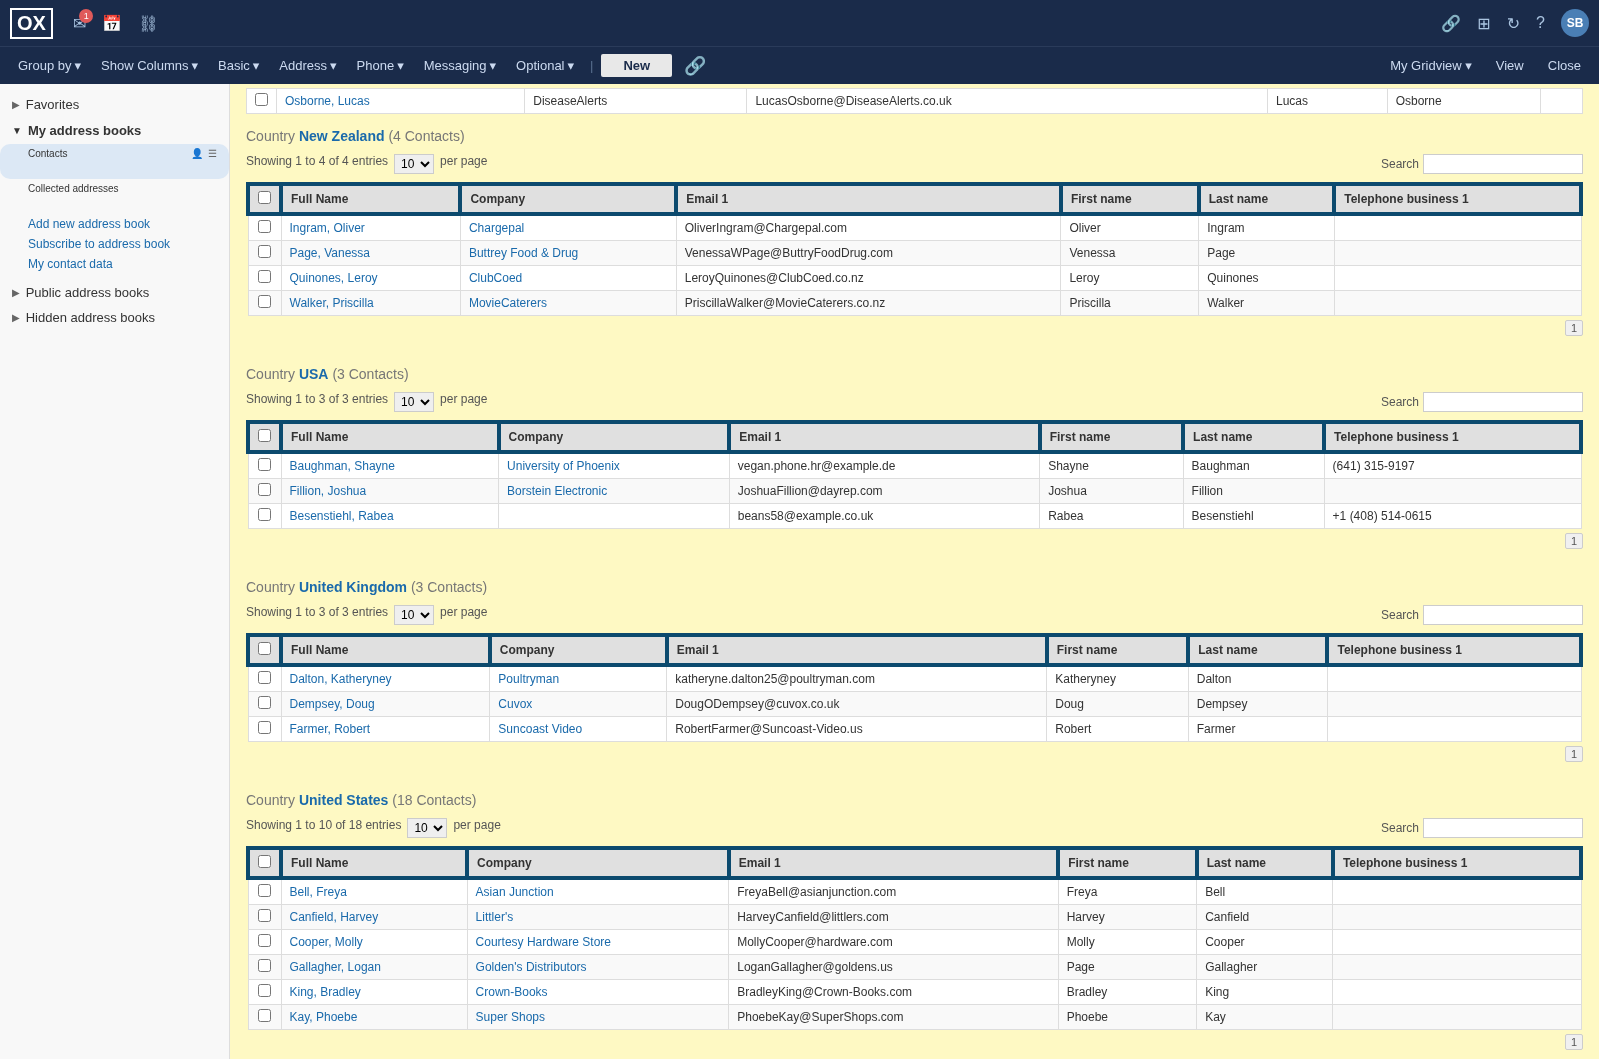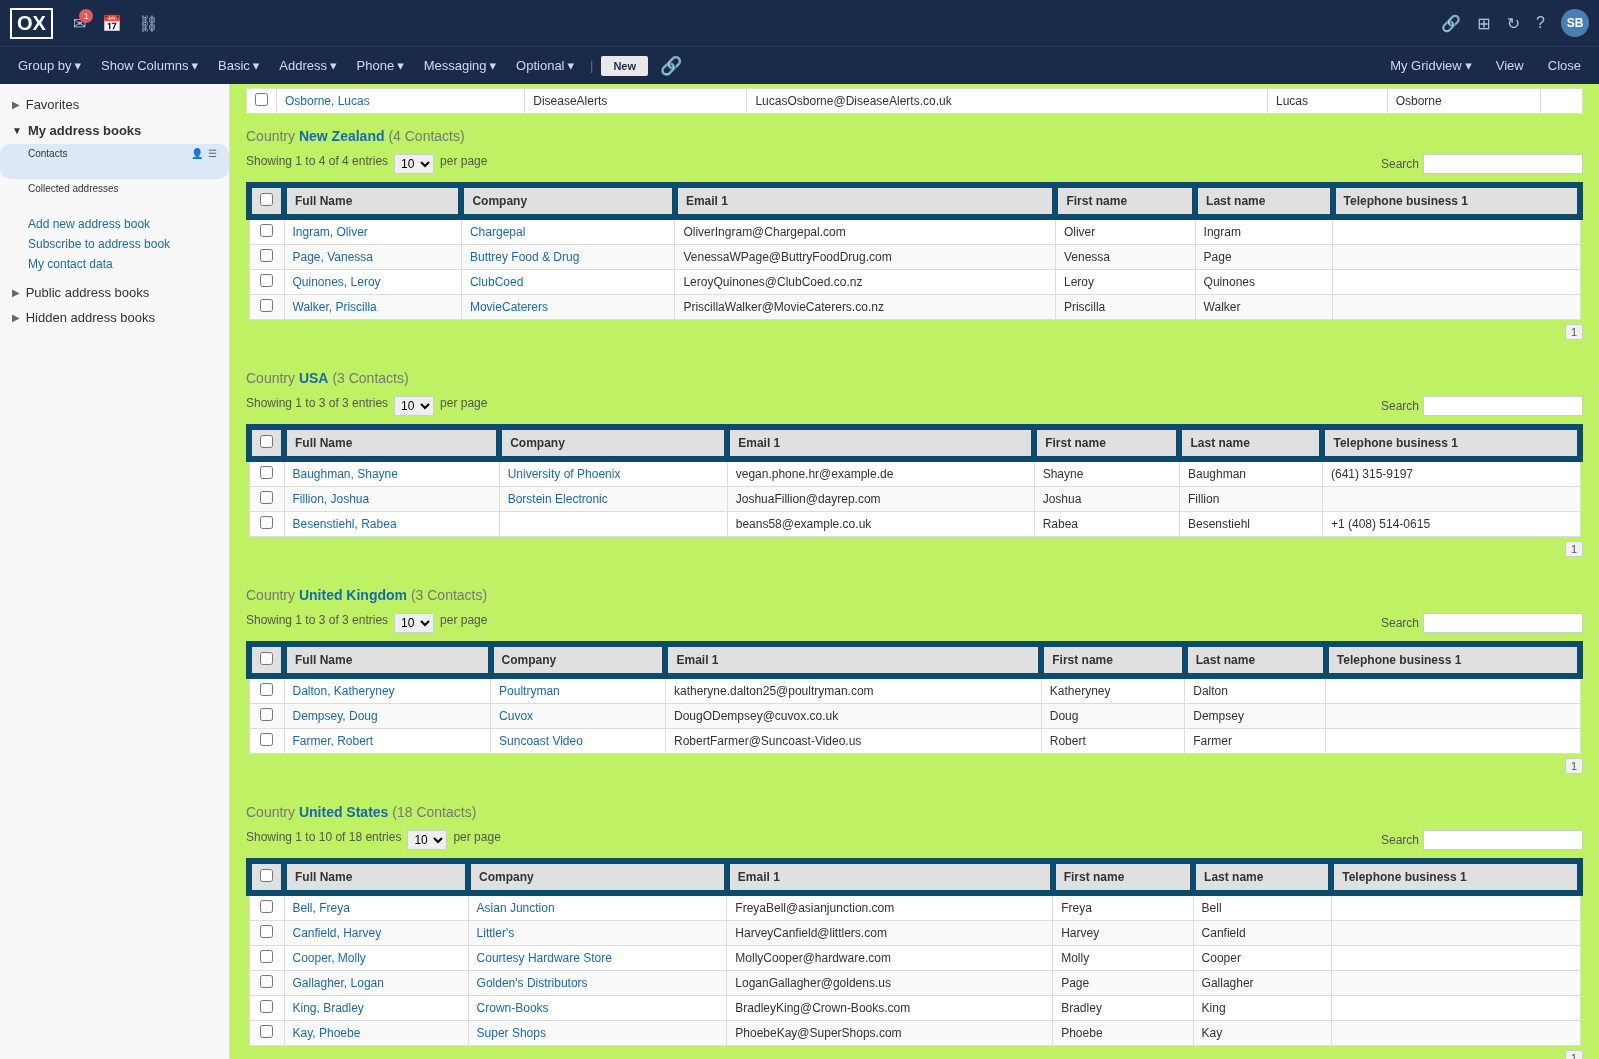--- a/index.html
+++ b/index.html
@@ -92,23 +92,23 @@
       font-size: 13px;
       display: flex;
       align-items: center;
       gap: 3px;
     }
     .toolbar-sep { color: #5a7090; margin: 0 4px; }
     .toolbar-new {
       color: #1a2b4a;
       background: #e8e8e8;
       border: none;
-      padding: 4px 12px;
-      cursor: pointer;
-      font-size: 11px;
+      padding: 4px 22px;
+      cursor: pointer;
+      font-size: 13px;
       font-weight: bold;
       border-radius: 2px;
     }
     .toolbar-link-icon {
       color: #f0b429;
       font-size: 18px;
     }
     .toolbar-right {
       display: flex;
       align-items: center;
@@ -178,21 +178,21 @@
       padding: 3px 12px 3px 28px;
       font-size: 12px;
       color: #1a6aab;
       cursor: pointer;
     }
 
     
     .content {
       flex: 1;
       overflow-y: auto;
-      background: #bef264;
+      background: #fef9c3;
       position: relative;
     }
 
     
     .section-header {
       padding: 14px 16px 6px 16px;
       font-size: 14px;
       color: #777;
     }
     .section-header strong {
@@ -228,21 +228,21 @@
 
     
     .data-table {
       width: calc(100% - 32px);
       margin: 4px 16px 0 16px;
       border-collapse: collapse;
       font-size: 12px;
     }
     .data-table th {
       background: #e0e0e0;
-      border: 6px solid #0c4a6e;
+      border: 4px solid #0c4a6e;
       padding: 5px 8px;
       text-align: left;
       font-weight: bold;
       color: #333;
     }
     .data-table td {
       border: 1px solid #ddd;
       padding: 4px 8px;
       color: #333;
     }

